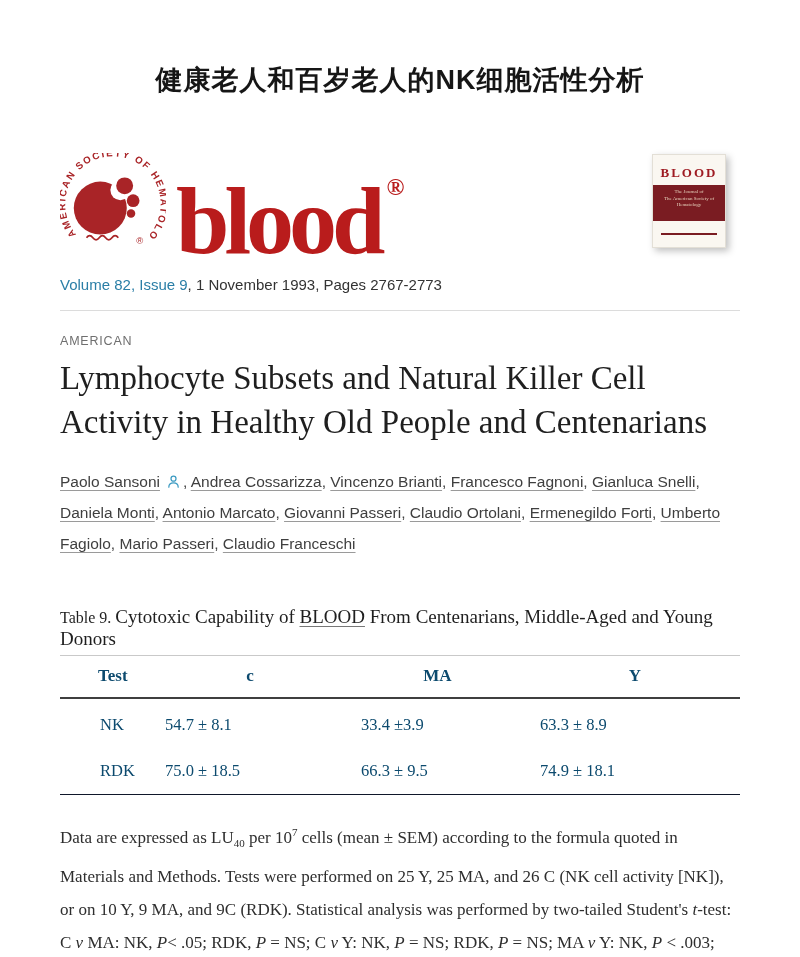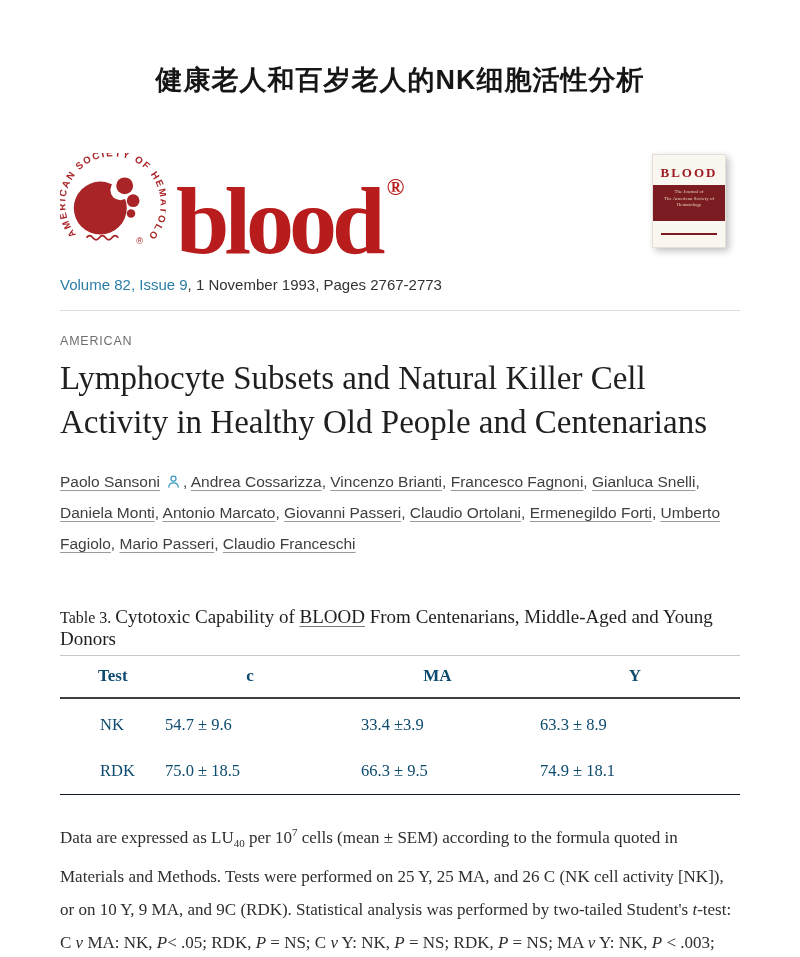--- a/index.html
+++ b/index.html
@@ -150,35 +150,35 @@
   <hr class="divider">
 
   <div class="section-label">AMERICAN</div>
   <h2 class="article-title">Lymphocyte Subsets and Natural Killer Cell Activity in Healthy Old People and Centenarians</h2>
 
   <div class="author-list"><span class="author">Paolo Sansoni</span><svg class="person-icon" viewBox="0 0 24 24" fill="none" stroke="#3d9bc2" stroke-width="2" stroke-linecap="round">
         <circle cx="12" cy="7.5" r="4"></circle>
         <path d="M4.5 21 c0-4.5 3.2-7 7.5-7 s7.5 2.5 7.5 7"></path>
       </svg><span class="author-sep">, </span><span class="author">Andrea Cossarizza</span><span class="author-sep">, </span><span class="author">Vincenzo Brianti</span><span class="author-sep">, </span><span class="author">Francesco Fagnoni</span><span class="author-sep">, </span><span class="author">Gianluca Snelli</span><span class="author-sep">, </span><span class="author">Daniela Monti</span><span class="author-sep">, </span><span class="author">Antonio Marcato</span><span class="author-sep">, </span><span class="author">Giovanni Passeri</span><span class="author-sep">, </span><span class="author">Claudio Ortolani</span><span class="author-sep">, </span><span class="author">Ermenegildo Forti</span><span class="author-sep">, </span><span class="author">Umberto Fagiolo</span><span class="author-sep">, </span><span class="author">Mario Passeri</span><span class="author-sep">, </span><span class="author">Claudio Franceschi</span></div>
 
-  <div class="table-caption"><span class="caption-label">Table 3. </span><span>Cytotoxic Capability of </span><span class="caption-abbr">BLOOD</span><span> From Centenarians, Middle-Aged and Young Donors</span></div>
+  <div class="table-caption"><span class="caption-label">Table 9. </span><span>Cytotoxic Capability of </span><span class="caption-abbr">BLOOD</span><span> From Centenarians, Middle-Aged and Young Donors</span></div>
 
   <table class="data-table">
     <thead>
       <tr>
         <th class="col-test">Test</th>
         <th class="col-c">c</th>
         <th class="col-ma">MA</th>
         <th class="col-y">Y</th>
       </tr>
     </thead>
     <tbody>
       <tr class="first-data">
         <td class="cell-test">NK</td>
-        <td class="cell-c">54.7 ± 9.6</td>
+        <td class="cell-c">54.7 ± 8.1</td>
         <td class="cell-ma">33.4 ±3.9</td>
         <td class="cell-y">63.3 ± 8.9</td>
       </tr>
       <tr>
         <td class="cell-test">RDK</td>
         <td class="cell-c">75.0 ± 18.5</td>
         <td class="cell-ma">66.3 ± 9.5</td>
         <td class="cell-y">74.9 ± 18.1</td>
       </tr>
     </tbody>

